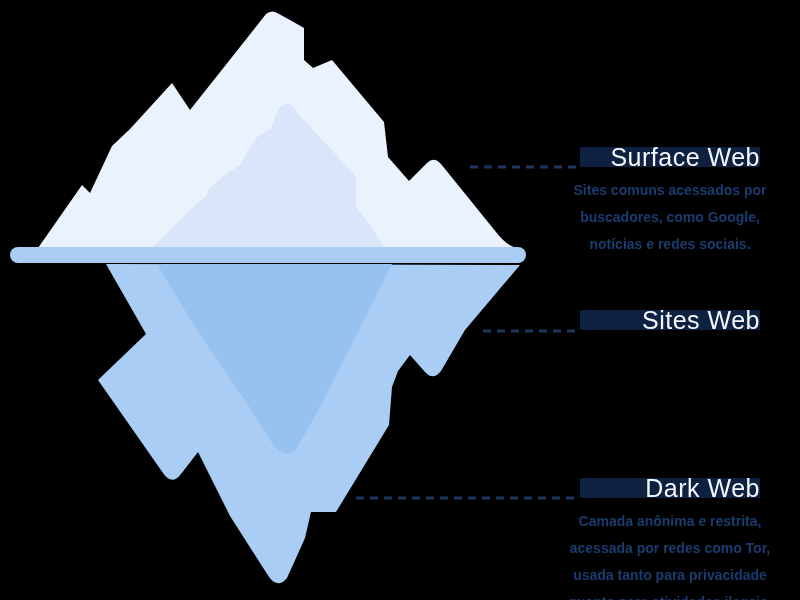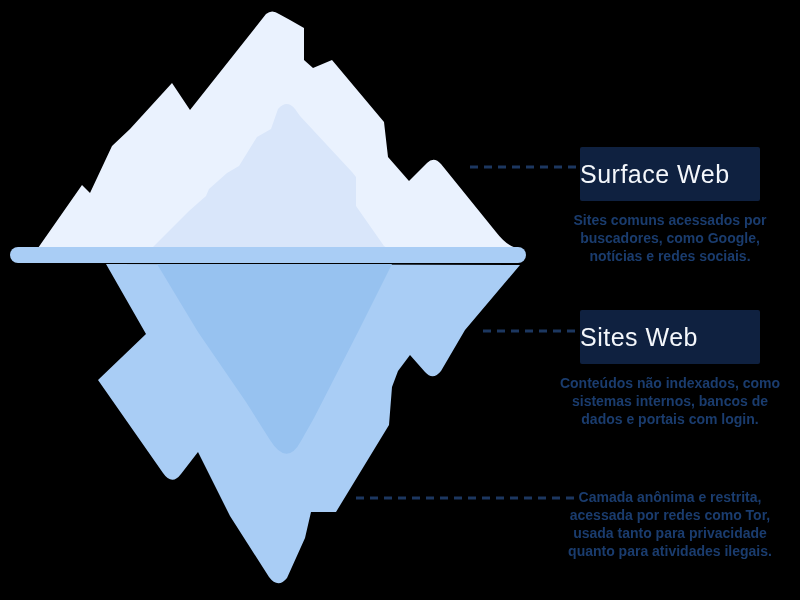--- a/index.html
+++ b/index.html
@@ -23,38 +23,38 @@
     top: 0;
   }
   .label-group {
     position: absolute;
     width: 224px;
     left: 558px;
     text-align: center;
   }
   .label-box {
     width: 180px;
-    height: 54px;
+    height: 20px;
     margin: 0 auto;
     background: #0F2140;
     border-radius: 2px;
     display: flex;
     align-items: center;
-    justify-content: flex-start;
+    justify-content: flex-end;
     color: #F4F7FB;
     font-size: 25px;
     font-weight: 500;
     letter-spacing: 0.5px;
     white-space: nowrap;
   }
   .label-desc {
     margin-top: 10px;
     color: #1A3C6E;
     font-size: 14px;
-    line-height: 18px;
+    line-height: 27px;
     font-weight: 600;
   }
   #group-surface { top: 147px; }
   #group-deep    { top: 310px; }
   #group-dark    { top: 478px; }
 </style>
 </head>
 <body>
 
 <div class="stage">
@@ -115,20 +115,22 @@
     <div class="label-box">
       <span>Surface Web</span>
     </div>
     <div class="label-desc">Sites comuns acessados por buscadores, como Google, notícias e redes sociais.</div>
   </div>
 
   <div class="label-group" id="group-deep">
     <div class="label-box">
       <span>Sites Web</span>
     </div>
-    <div class="label-desc">Conteúdos não indexados, como sistemas internos, bancos de dados e portais com login.</div>
   </div>
 
   <div class="label-group" id="group-dark">
+    <div class="label-box">
+      <span>Dark Web</span>
+    </div>
     <div class="label-desc">Camada anônima e restrita, acessada por redes como Tor, usada tanto para privacidade quanto para atividades ilegais.</div>
   </div>
 
 </div>
 
 </body></html>

